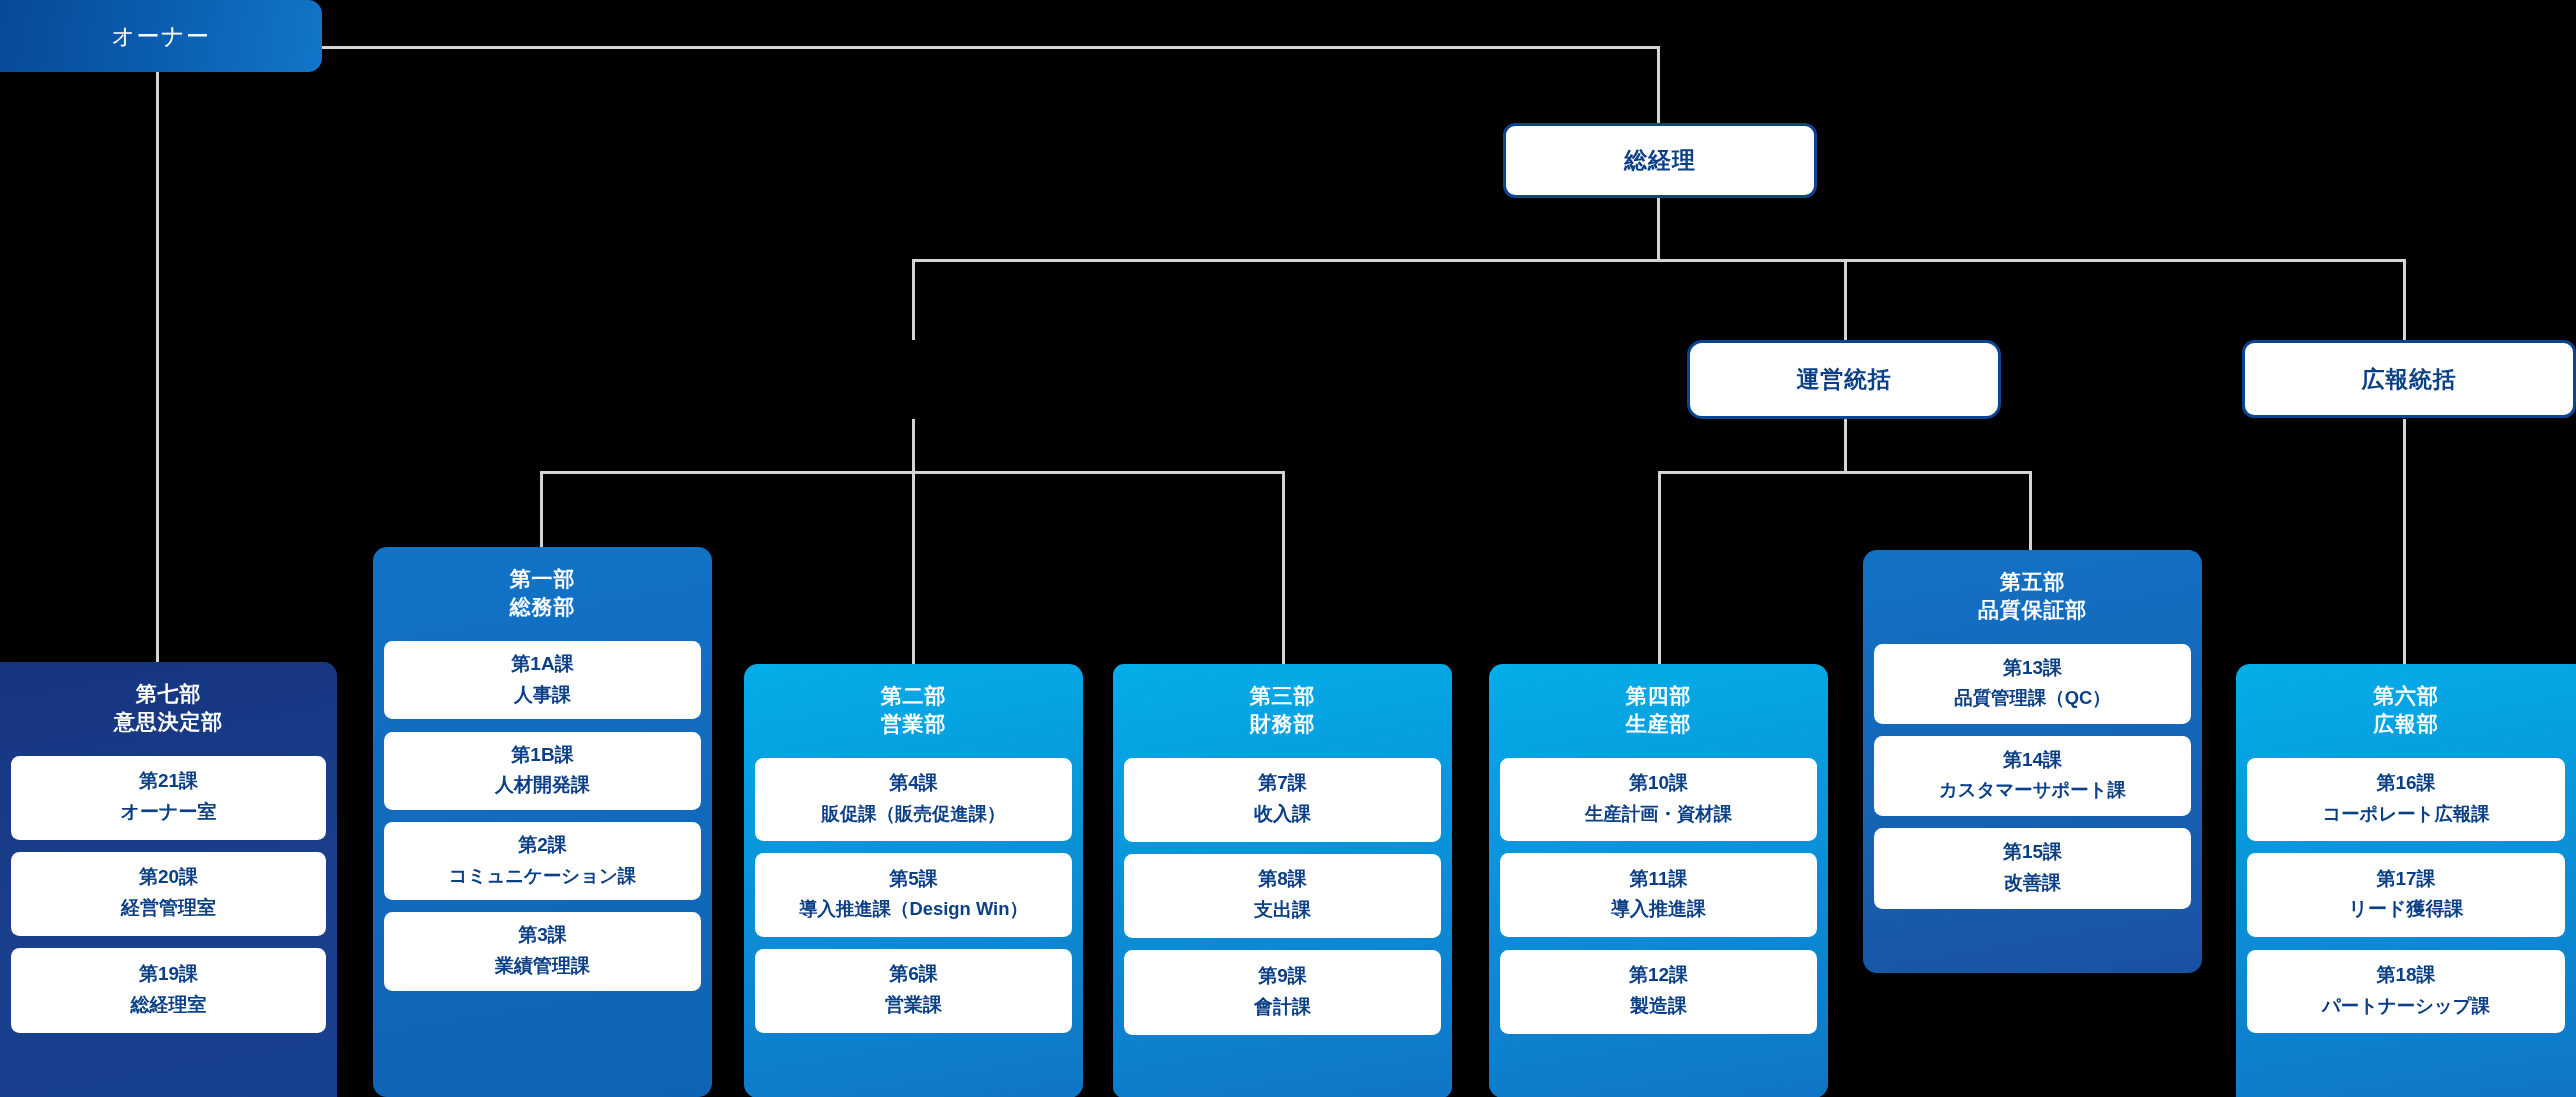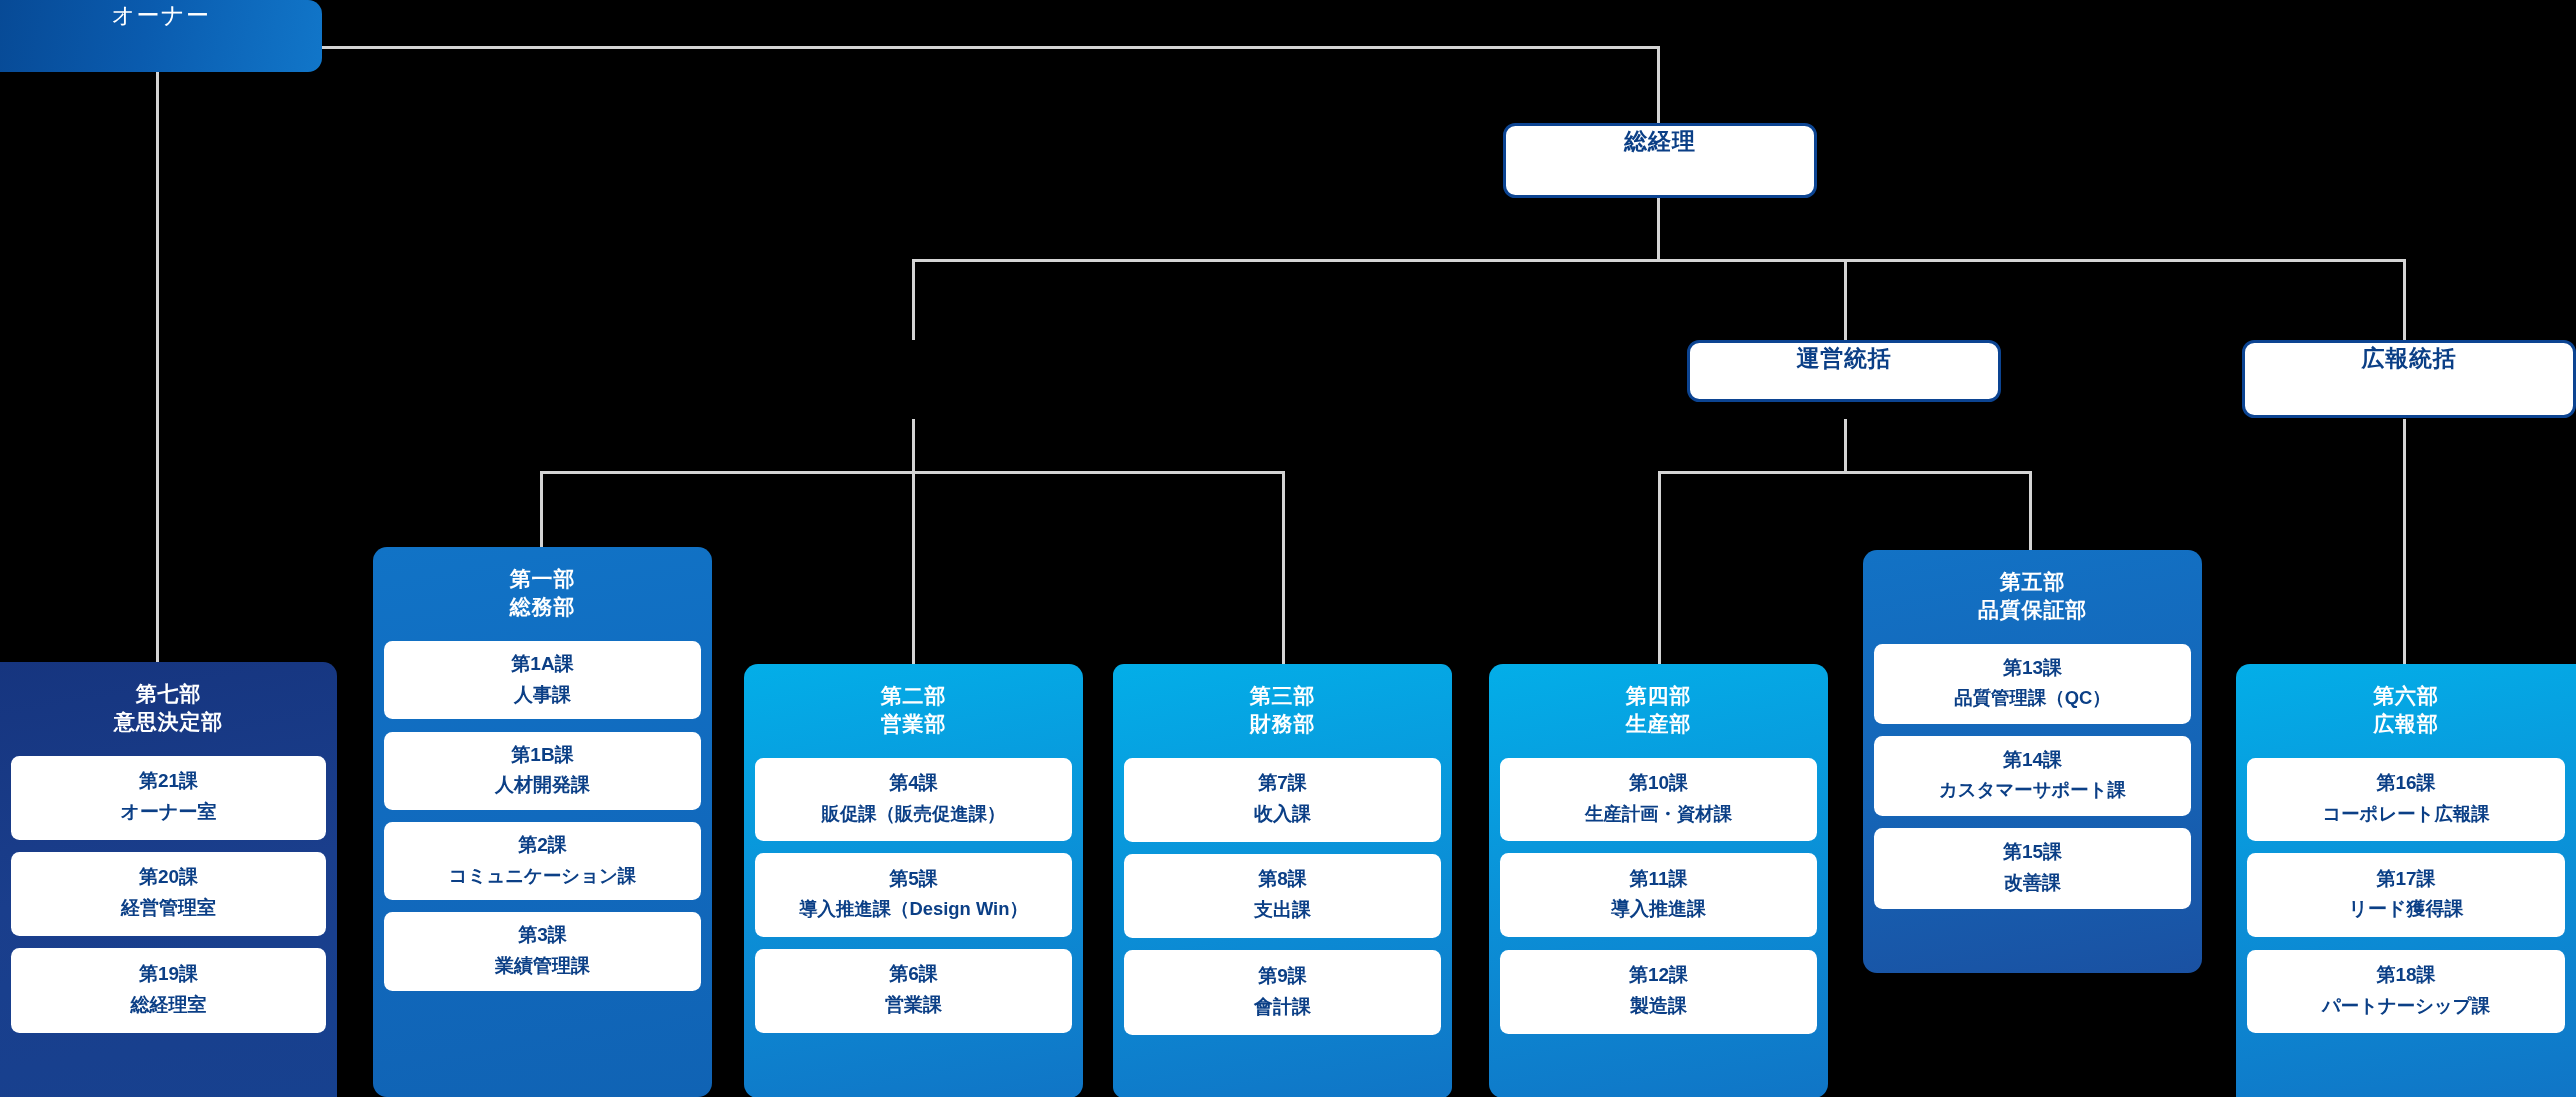--- a/index.html
+++ b/index.html
@@ -25,21 +25,21 @@
     background: #d4d4d4;
   }
   .line.v { width: 3.1px; }
   .line.h { height: 3.1px; }
 
   
   .node {
     position: absolute;
     box-sizing: border-box;
     display: flex;
-    align-items: flex-start;
+    align-items: center;
     justify-content: center;
     text-align: center;
   }
 
   .owner-box {
     background: linear-gradient(100deg, #074a96 0%, #0a5bae 45%, #1176c9 100%);
     color: #ffffff;
     border-radius: 0 14px 14px 0;
     font-size: 23px;
     font-weight: 500;
@@ -137,21 +137,21 @@
 
   <div class="node owner-box" style="left:0px; top:0px; width:322px; height:72px;">
     <span>オーナー</span>
   </div>
 
   <div class="node exec-box" style="left:1503px; top:123px; width:314px; height:75px;">
     <span>総経理</span>
   </div>
 
 
-  <div class="node exec-box" style="left:1687px; top:340px; width:314px; height:62px;">
+  <div class="node exec-box" style="left:1687px; top:340px; width:314px; height:79px;border-radius:15px;">
     <span>運営統括</span>
   </div>
 
   <div class="node exec-box" style="left:2242px; top:340px; width:334px; height:78px;">
     <span>広報統括</span>
   </div>
 
   <div class="dept theme-navy" style="left:0px; top:662px; width:337px; height:435px; border-radius:0 14px 0 0;">
     <div class="dept-head">
       <span class="l1">第七部</span>

